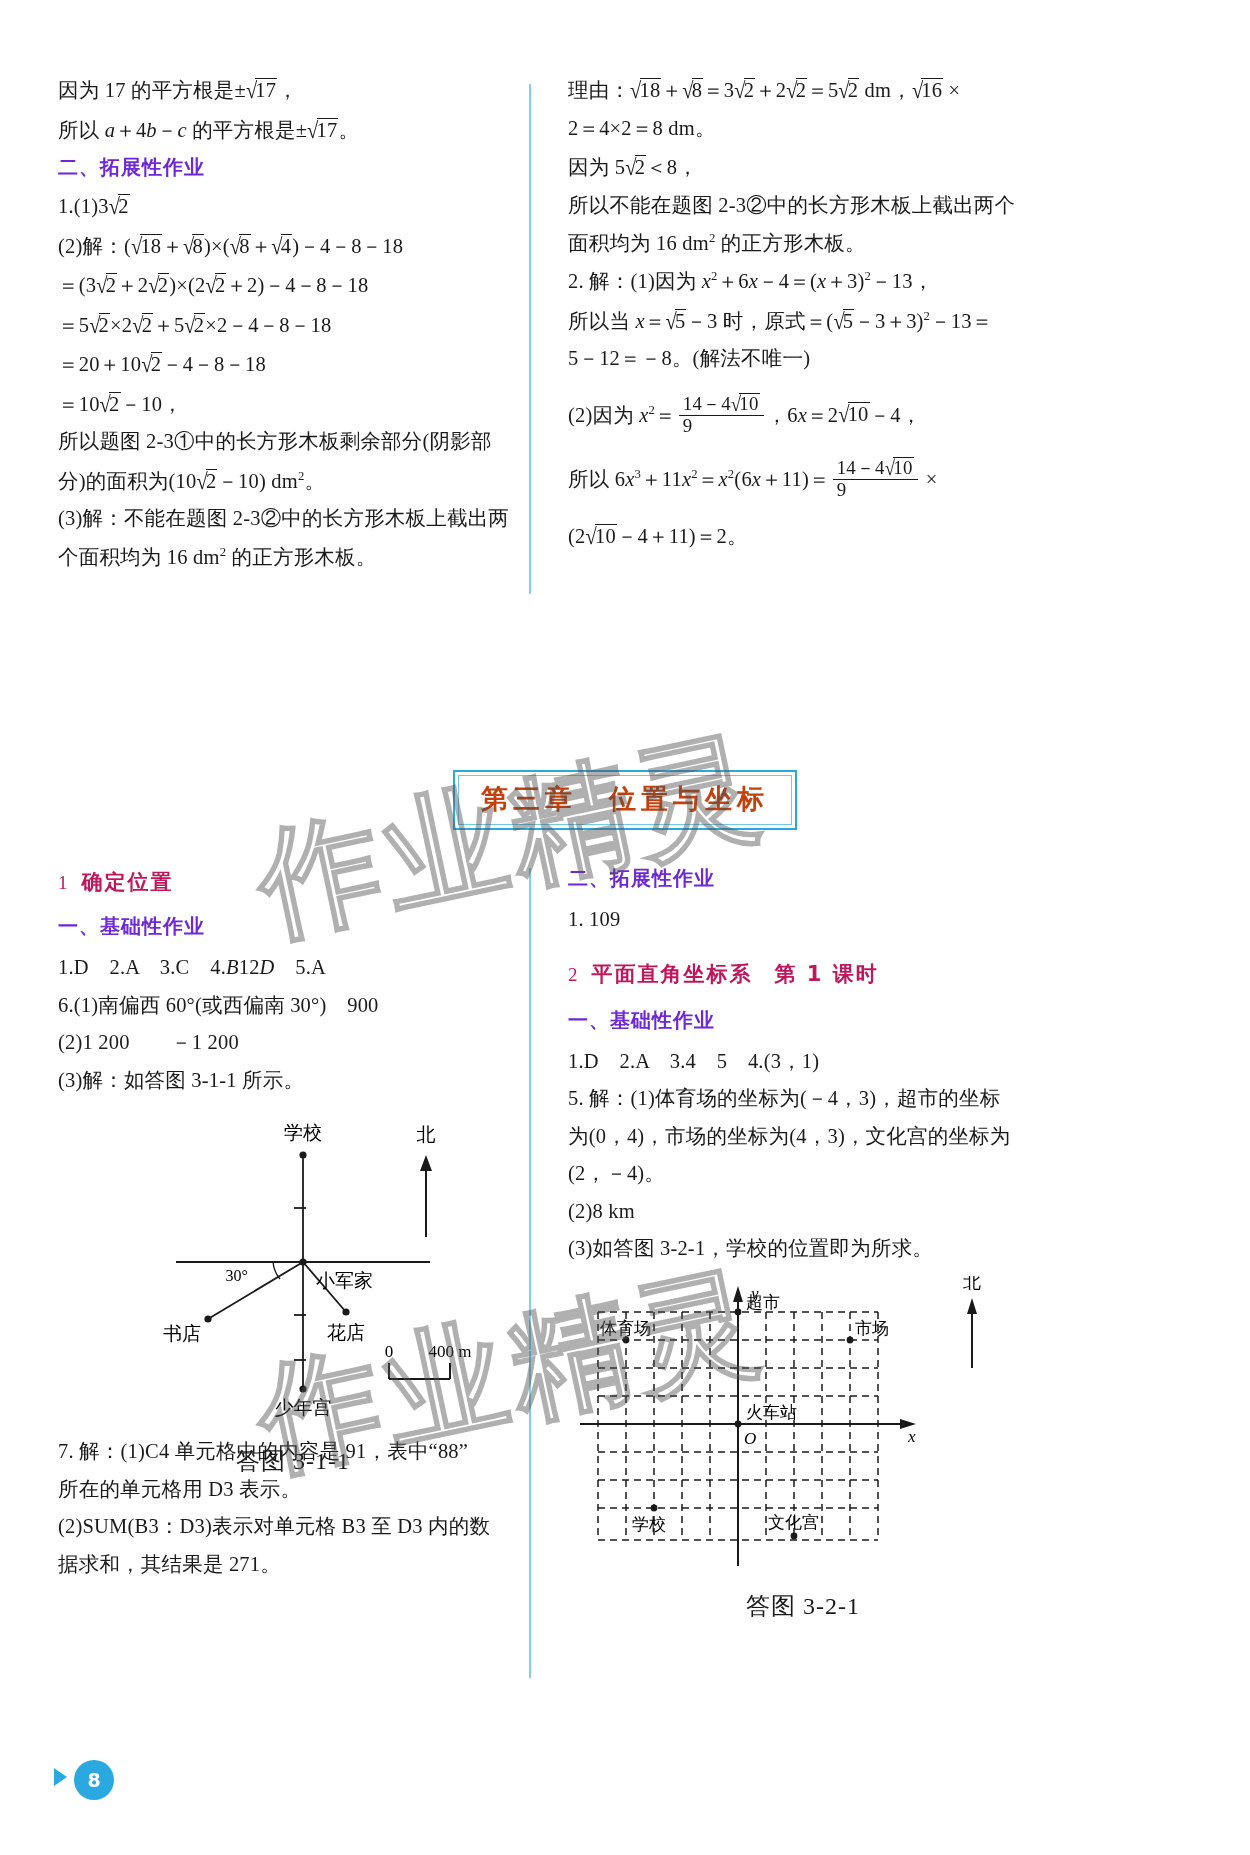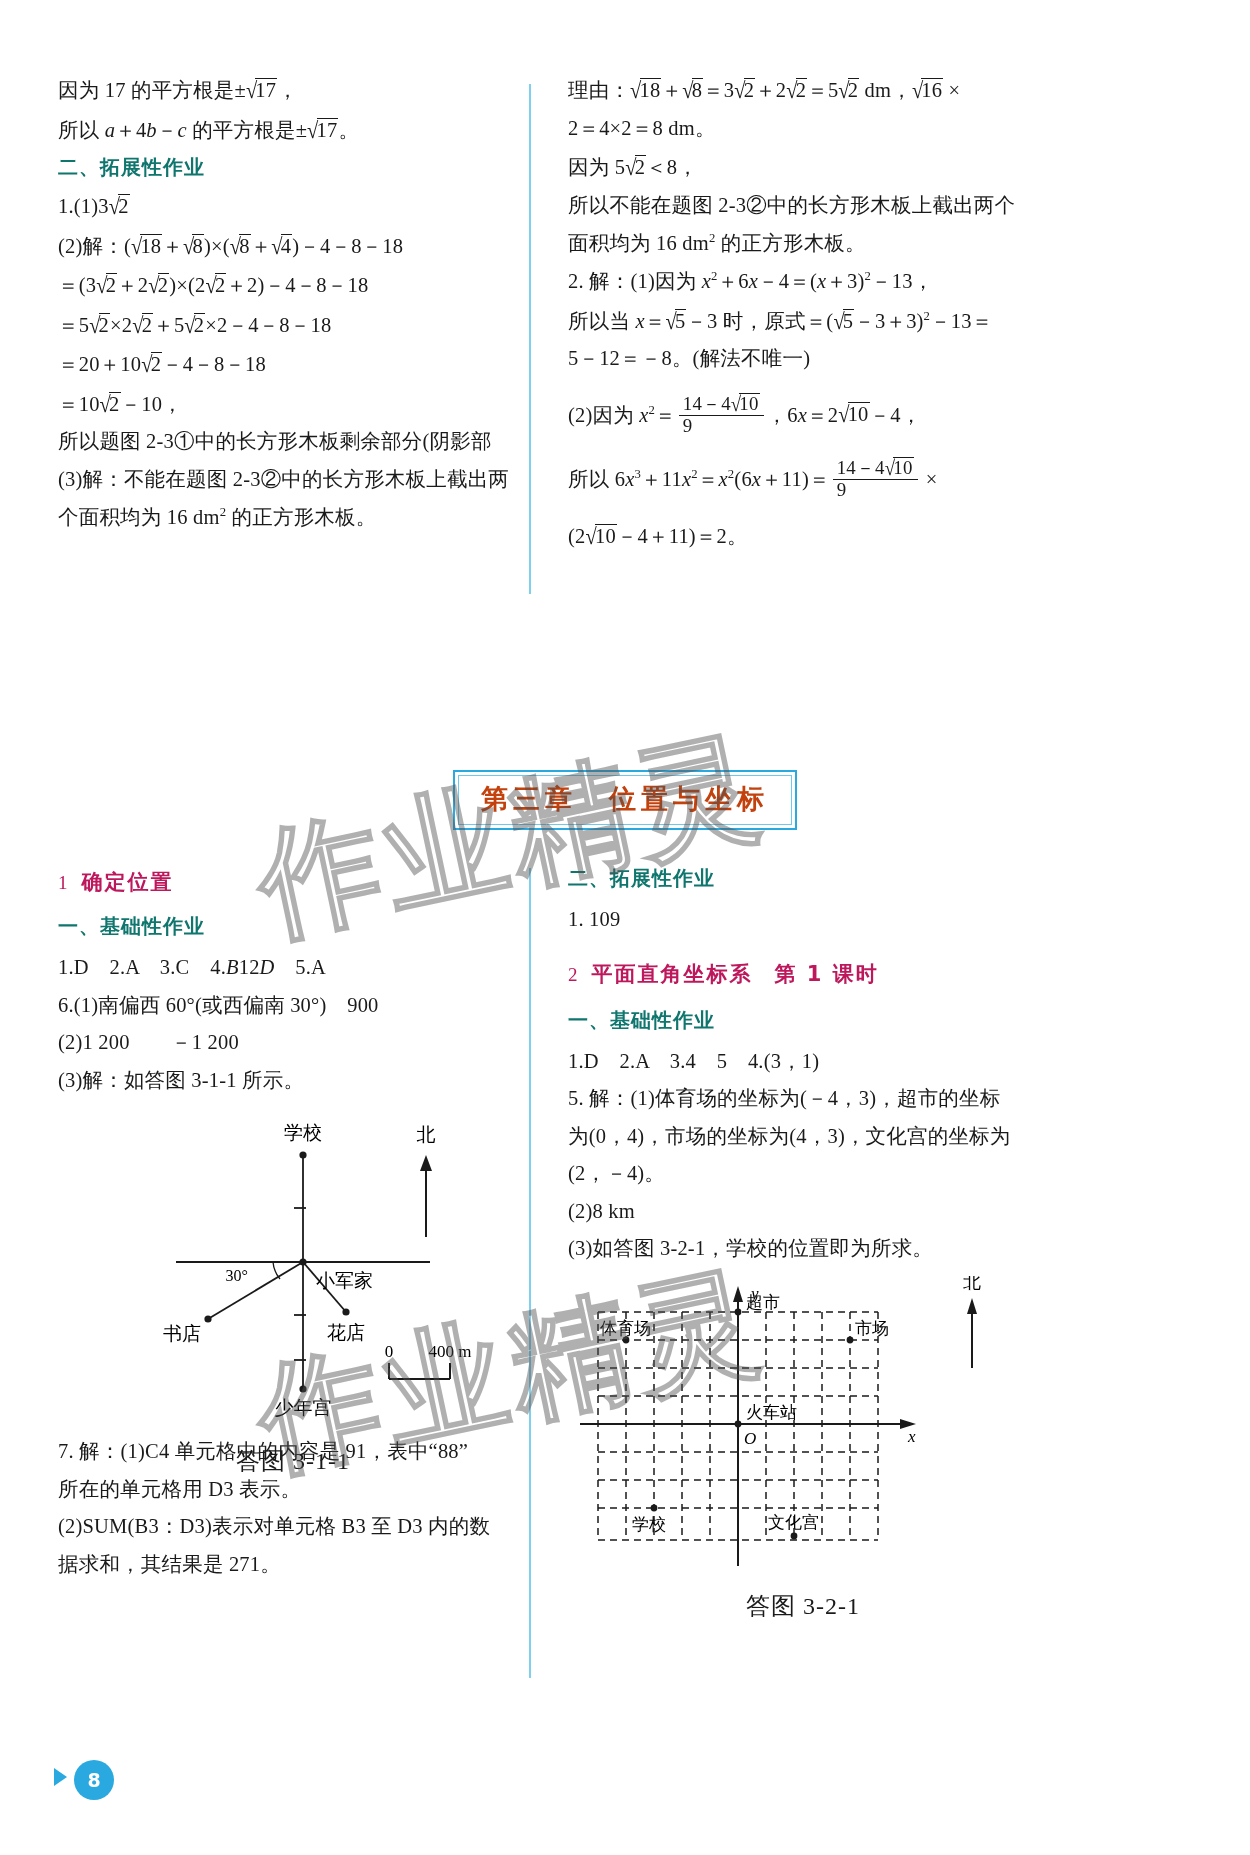--- a/index.html
+++ b/index.html
@@ -17,21 +17,21 @@
   }
 
   
   .ln{
     font-size:20.5px;
     line-height:1.0;
     margin:0 0 17px 0;
     white-space:nowrap;
     letter-spacing:.2px;
   }
-  .blue{color:#0f766e;font-weight:bold;font-family:"DejaVu Sans","Liberation Sans",sans-serif;font-size:20px;letter-spacing:1px;}
+  .blue{color:#6d28d9;font-weight:bold;font-family:"DejaVu Sans","Liberation Sans",sans-serif;font-size:20px;letter-spacing:1px;}
   .ital{font-style:italic;}
   .sup{font-size:.62em;vertical-align:super;}
 
   
   .rad{display:inline-block;white-space:nowrap;}
   .rad > .sign{display:inline-block;transform:scaleY(1.12);}
   .rad > .bar{
     display:inline-block;
     border-top:1.3px solid #1a1a1a;
     padding:1px 1px 0 0;
@@ -163,20 +163,21 @@
 
       <p class="ln">＝(3<span class="rad"><span class="sign">√</span><span class="bar">2</span></span>＋2<span class="rad"><span class="sign">√</span><span class="bar">2</span></span>)×(2<span class="rad"><span class="sign">√</span><span class="bar">2</span></span>＋2)－4－8－18</p>
 
       <p class="ln">＝5<span class="rad"><span class="sign">√</span><span class="bar">2</span></span>×2<span class="rad"><span class="sign">√</span><span class="bar">2</span></span>＋5<span class="rad"><span class="sign">√</span><span class="bar">2</span></span>×2－4－8－18</p>
 
       <p class="ln">＝20＋10<span class="rad"><span class="sign">√</span><span class="bar">2</span></span>－4－8－18</p>
 
       <p class="ln">＝10<span class="rad"><span class="sign">√</span><span class="bar">2</span></span>－10，</p>
 
       <p class="ln">所以题图 2-3①中的长方形木板剩余部分(阴影部</p>
+      <p class="ln">分)的面积为(10<span class="rad"><span class="sign">√</span><span class="bar">2</span></span>－10) dm<span class="sup">2</span>。</p>
 
       <p class="ln">(3)解：不能在题图 2-3②中的长方形木板上截出两</p>
       <p class="ln">个面积均为 16 dm<span class="sup">2</span> 的正方形木板。</p>
     </div>
 
     <div class="col-right">
 
       <p class="ln">理由：<span class="rad"><span class="sign">√</span><span class="bar">18</span></span>＋<span class="rad"><span class="sign">√</span><span class="bar">8</span></span>＝3<span class="rad"><span class="sign">√</span><span class="bar">2</span></span>＋2<span class="rad"><span class="sign">√</span><span class="bar">2</span></span>＝5<span class="rad"><span class="sign">√</span><span class="bar">2</span></span> dm，<span class="rad"><span class="sign">√</span><span class="bar">16</span></span> ×</p>
 
       <p class="ln">2＝4×2＝8 dm。</p>

